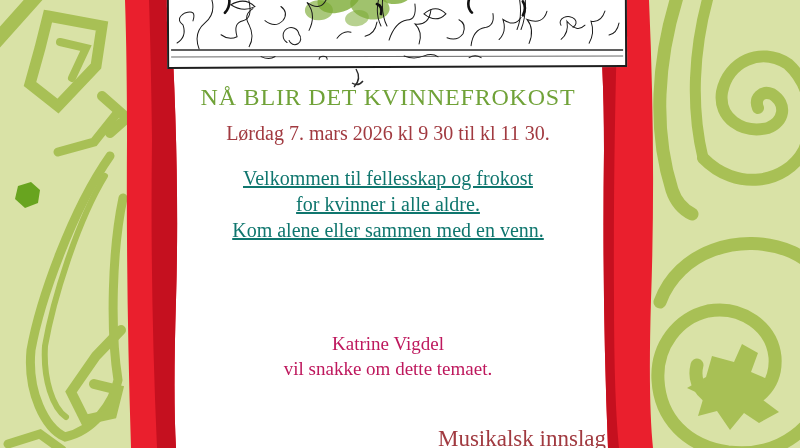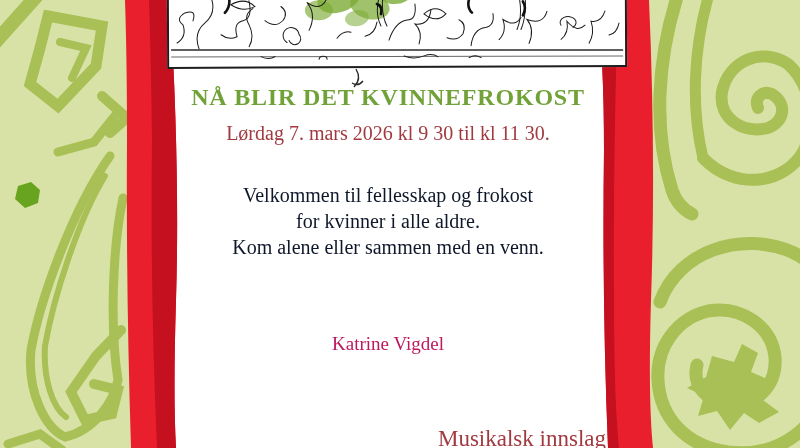--- a/index.html
+++ b/index.html
@@ -14,25 +14,25 @@
     background:#ffffff;border:2px solid #1e1e1e;box-sizing:border-box;
     z-index:3;transform:rotate(-0.25deg);
   }
   .art svg{display:block;}
   .content{
     position:absolute;left:170px;top:0;width:436px;height:448px;
     z-index:4;text-align:center;
   }
   .content > *{position:absolute;left:0;width:100%;margin:0;}
   .title{
-    top:84px;font-size:24px;font-weight:bold;color:#70a238;
+    top:84px;font-size:24px;font-weight:normal;color:#70a238;
     letter-spacing:0.8px;
   }
   .date{top:122px;font-size:20px;color:#a13a40;}
-  .intro{top:182px;font-size:20px;color:#0f172a;line-height:26px;}
+  .intro{top:165px;font-size:20px;color:#0f766e;line-height:26px;text-decoration:underline;}
   .theme{
     top:258px;font-size:19px;font-weight:bold;color:#73a43c;
     letter-spacing:1px;line-height:34px;
   }
   .speaker{top:331px;font-size:19px;color:#be185d;line-height:25px;}
   .music{top:426px;font-size:23px;color:#a13a40;text-align:right;}
   .line{display:block;}
 </style>
 </head>
 <body>
@@ -139,18 +139,19 @@
 
     <p class="intro">
       <span class="line">Velkommen til fellesskap og frokost</span>
       <span class="line">for kvinner i alle aldre.</span>
       <span class="line">Kom alene eller sammen med en venn.</span>
     </p>
 
 
     <p class="speaker">
       <span class="line">Katrine Vigdel</span>
+      <span class="line">vil snakke om dette temaet.</span>
     </p>
 
     <p class="music">Musikalsk innslag</p>
   </div>
 
 </div>
 
 </body></html>

